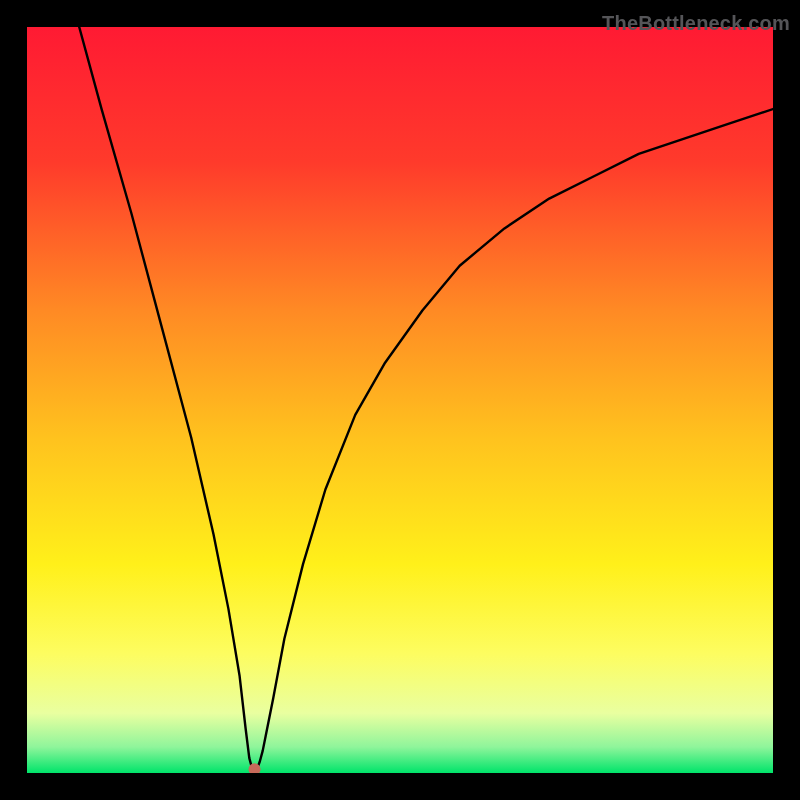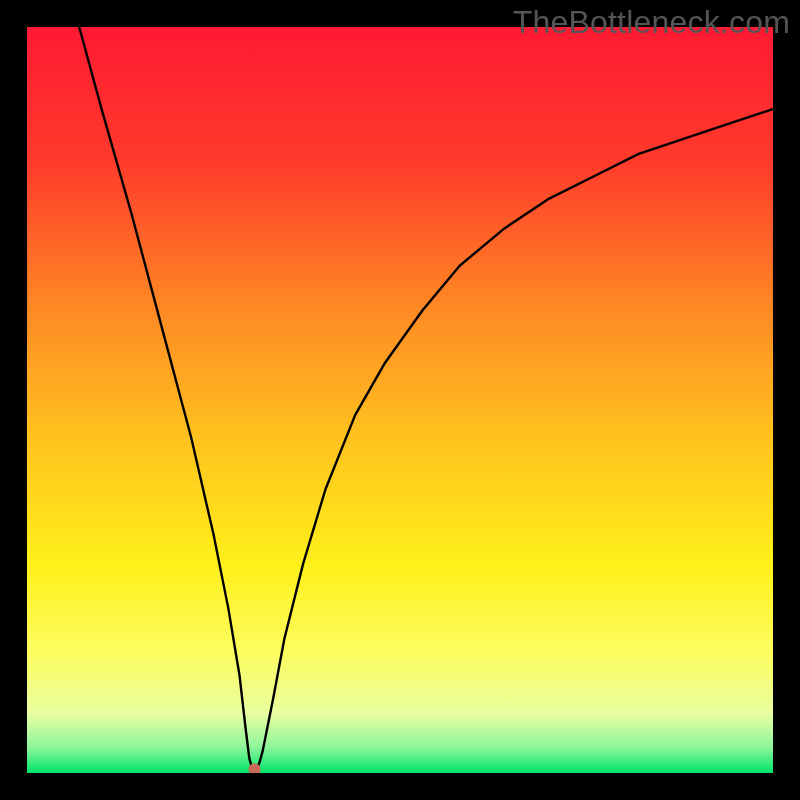--- a/index.html
+++ b/index.html
@@ -21,25 +21,25 @@
   }
   .plot {
     position: absolute;
     left: 0;
     top: 0;
     width: 746px;
     height: 746px;
   }
   .watermark {
     position: absolute;
-    top: 4px;
+    top: 12px;
     right: 10px;
     color: #555558;
-    font-size: 32px;
-    font-weight: 400;
+    font-size: 20px;
+    font-weight: 700;
     letter-spacing: 0.2px;
     white-space: nowrap;
   }
 </style>
 </head>
 <body>
 
 <div class="frame">
   <svg class="plot" viewBox="0 0 746 746" preserveAspectRatio="none">
     <defs>

